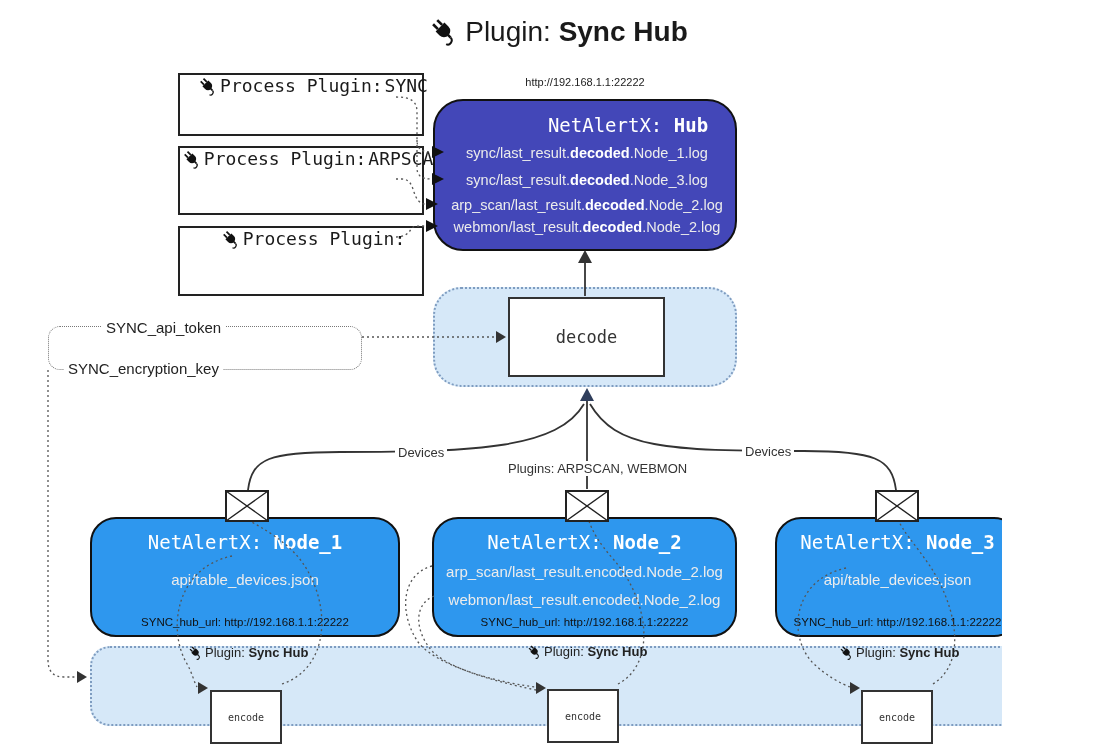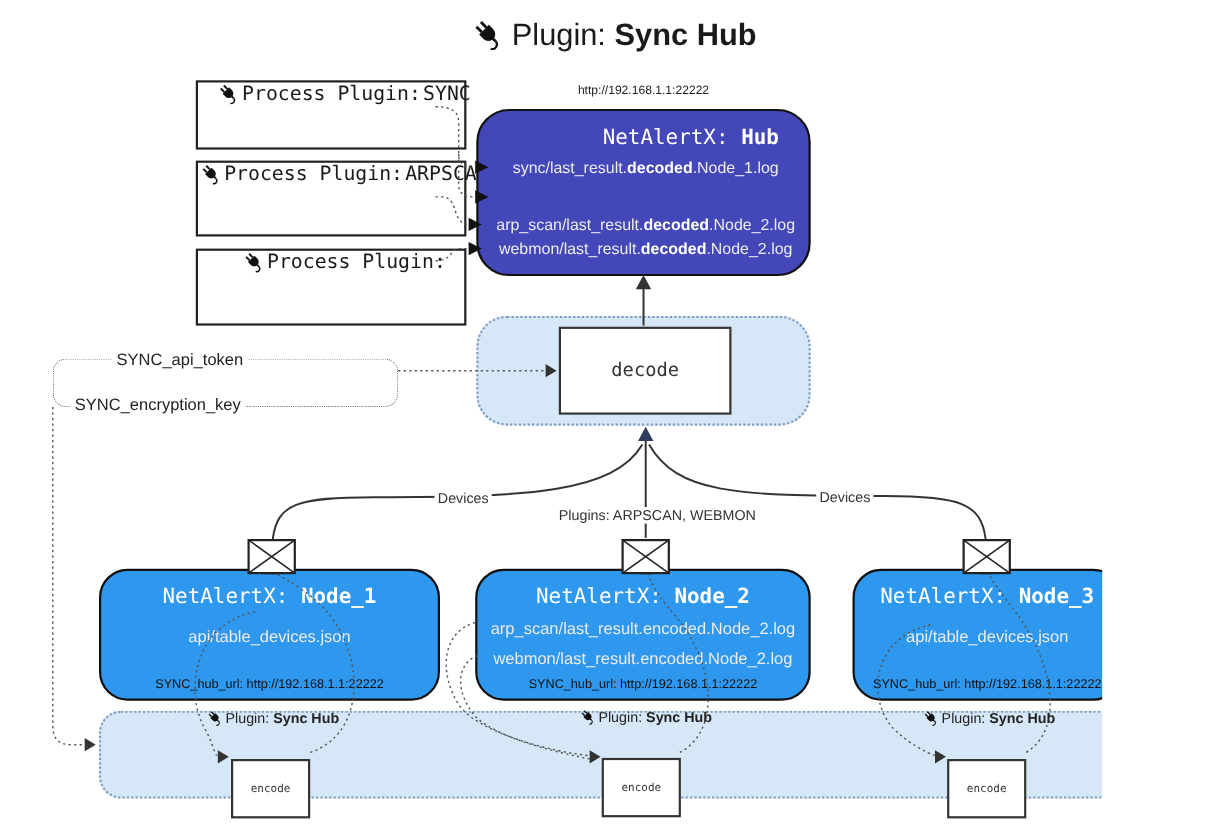--- a/index.html
+++ b/index.html
@@ -101,20 +101,21 @@
   <div class="abs pbox" style="top:226px;height:66px;">
     <div class="l1"><svg class="plug" width="20" height="20" viewBox="0 0 24 24">
           <use href="#plug-sym"></use>
         </svg><span>Process Plugin:</span></div>
   </div>
 
   <div id="hub-url" class="abs">http://192.168.1.1:22222</div>
   <div id="hub" class="abs">
     <div class="hub-title"><span>NetAlertX:</span> <b>Hub</b></div>
     <div class="hub-line" style="top:44px;"><span>sync/last_result.</span><b>decoded</b><span>.Node_1.log</span></div>
+    <div class="hub-line" style="top:71px;"><span>sync/last_result.</span><b>decoded</b><span>.Node_3.log</span></div>
     <div class="hub-line" style="top:96px;"><span>arp_scan/last_result.</span><b>decoded</b><span>.Node_2.log</span></div>
     <div class="hub-line" style="top:118px;"><span>webmon/last_result.</span><b>decoded</b><span>.Node_2.log</span></div>
   </div>
 
   <div id="decode-panel" class="abs"></div>
   <div id="decode-box" class="abs">
       <span>decode</span>
     </div>
 
   <div id="token-rect" class="abs"></div>

